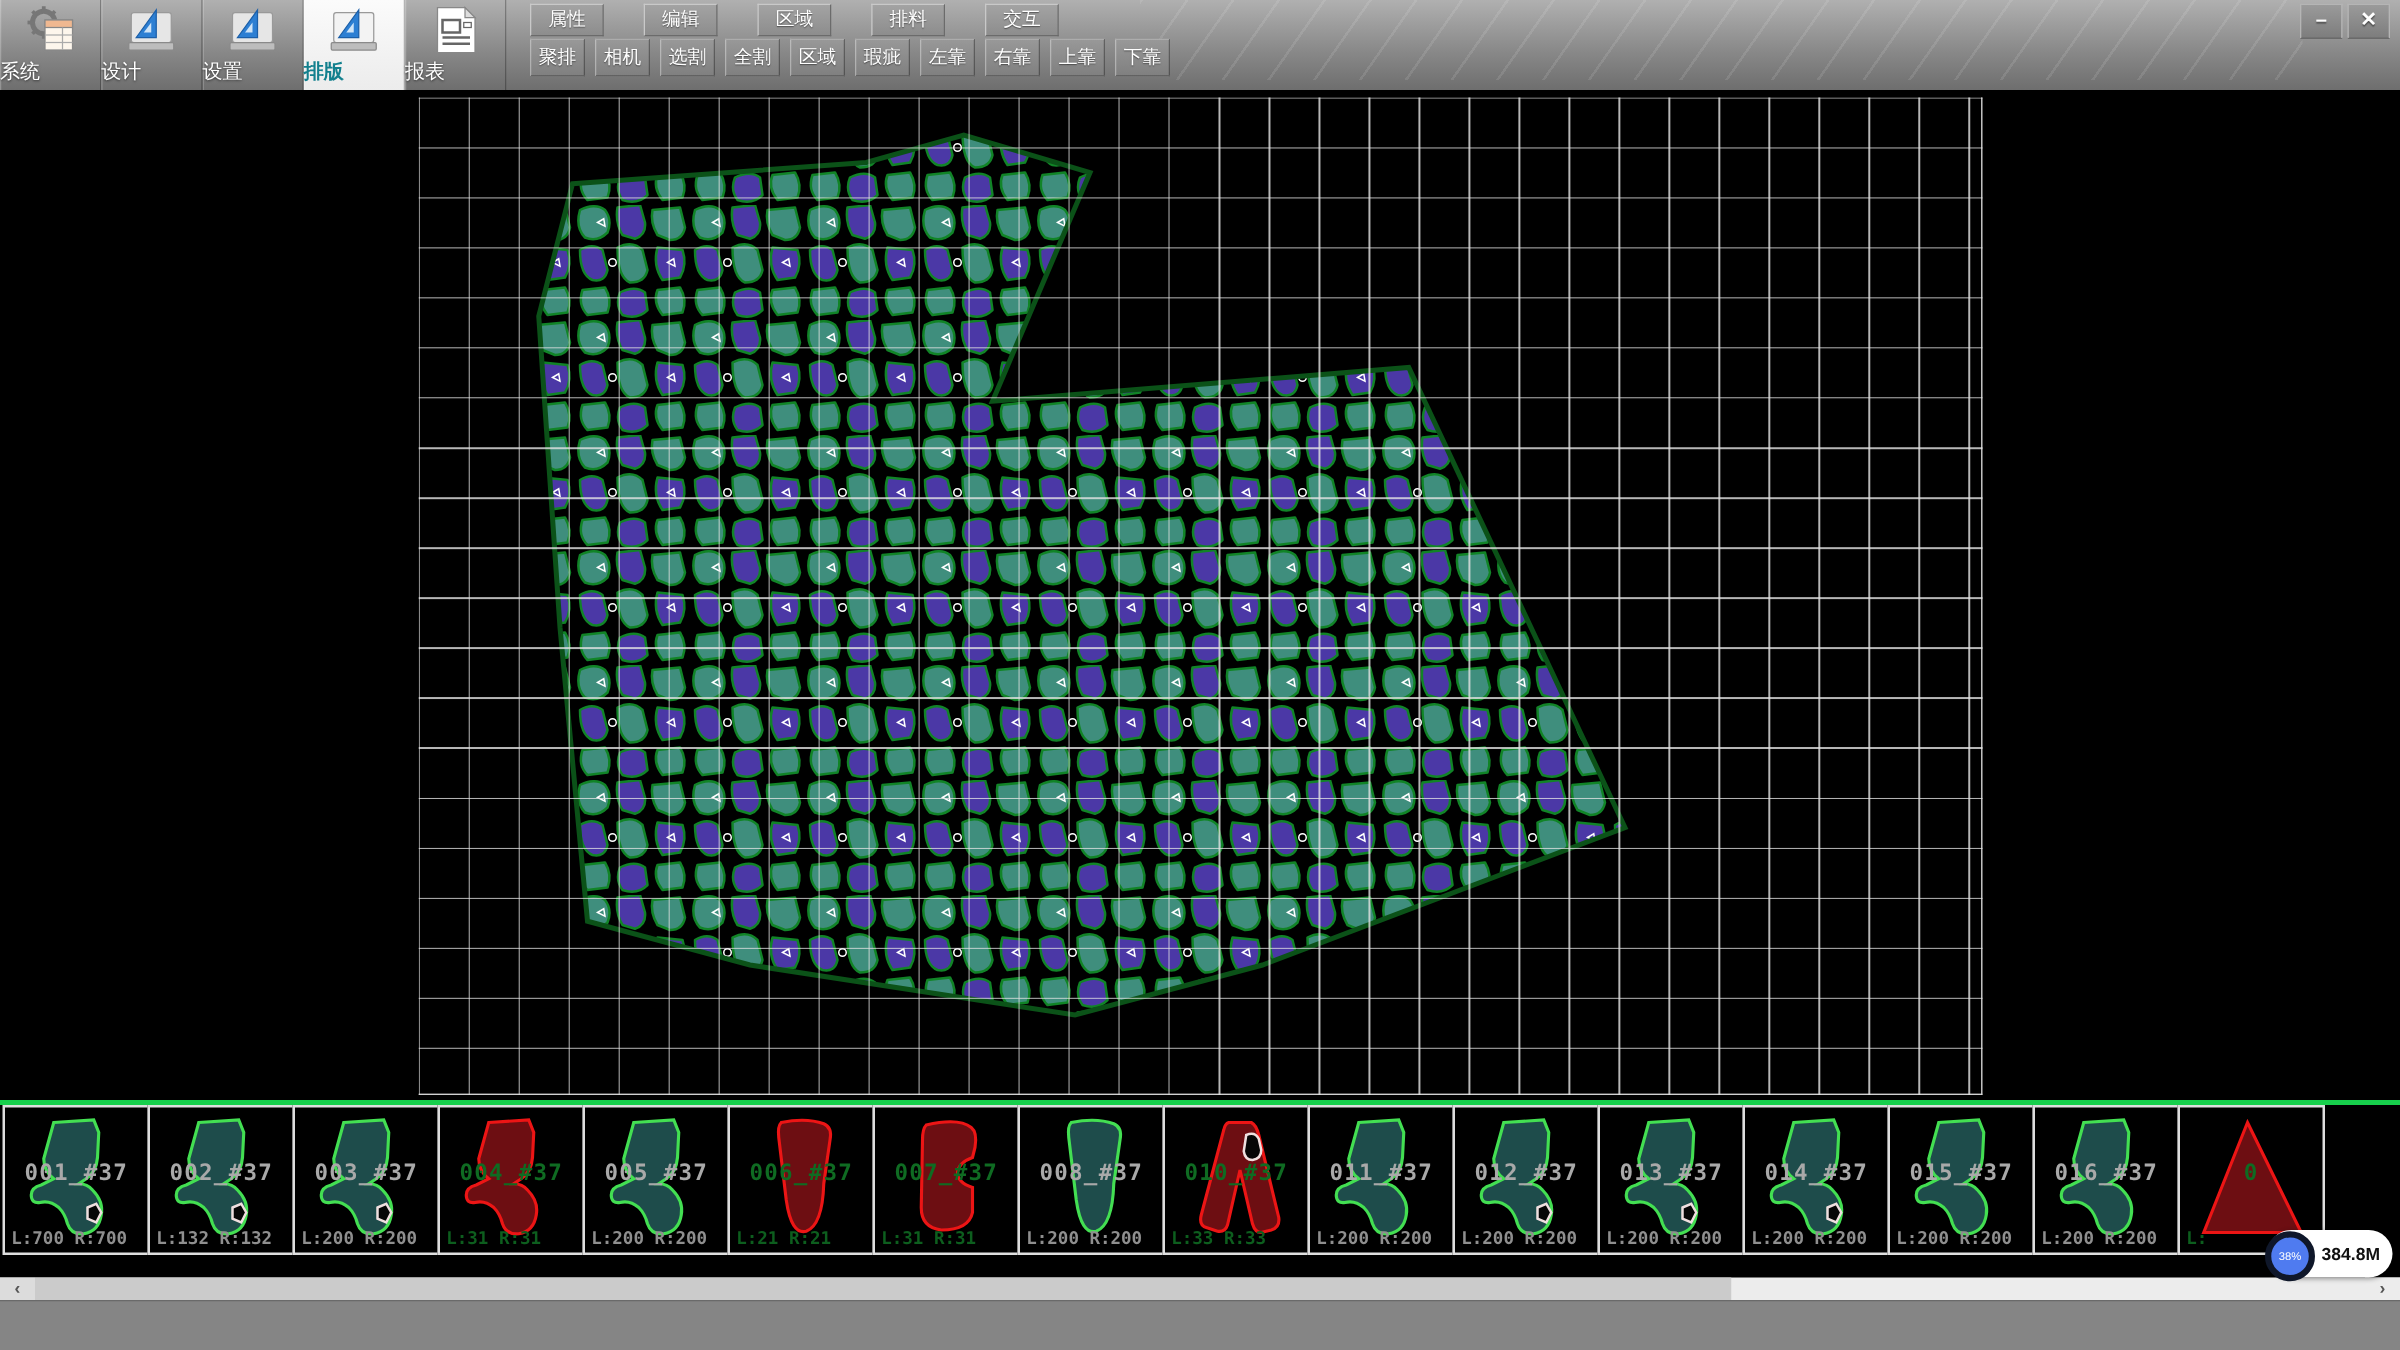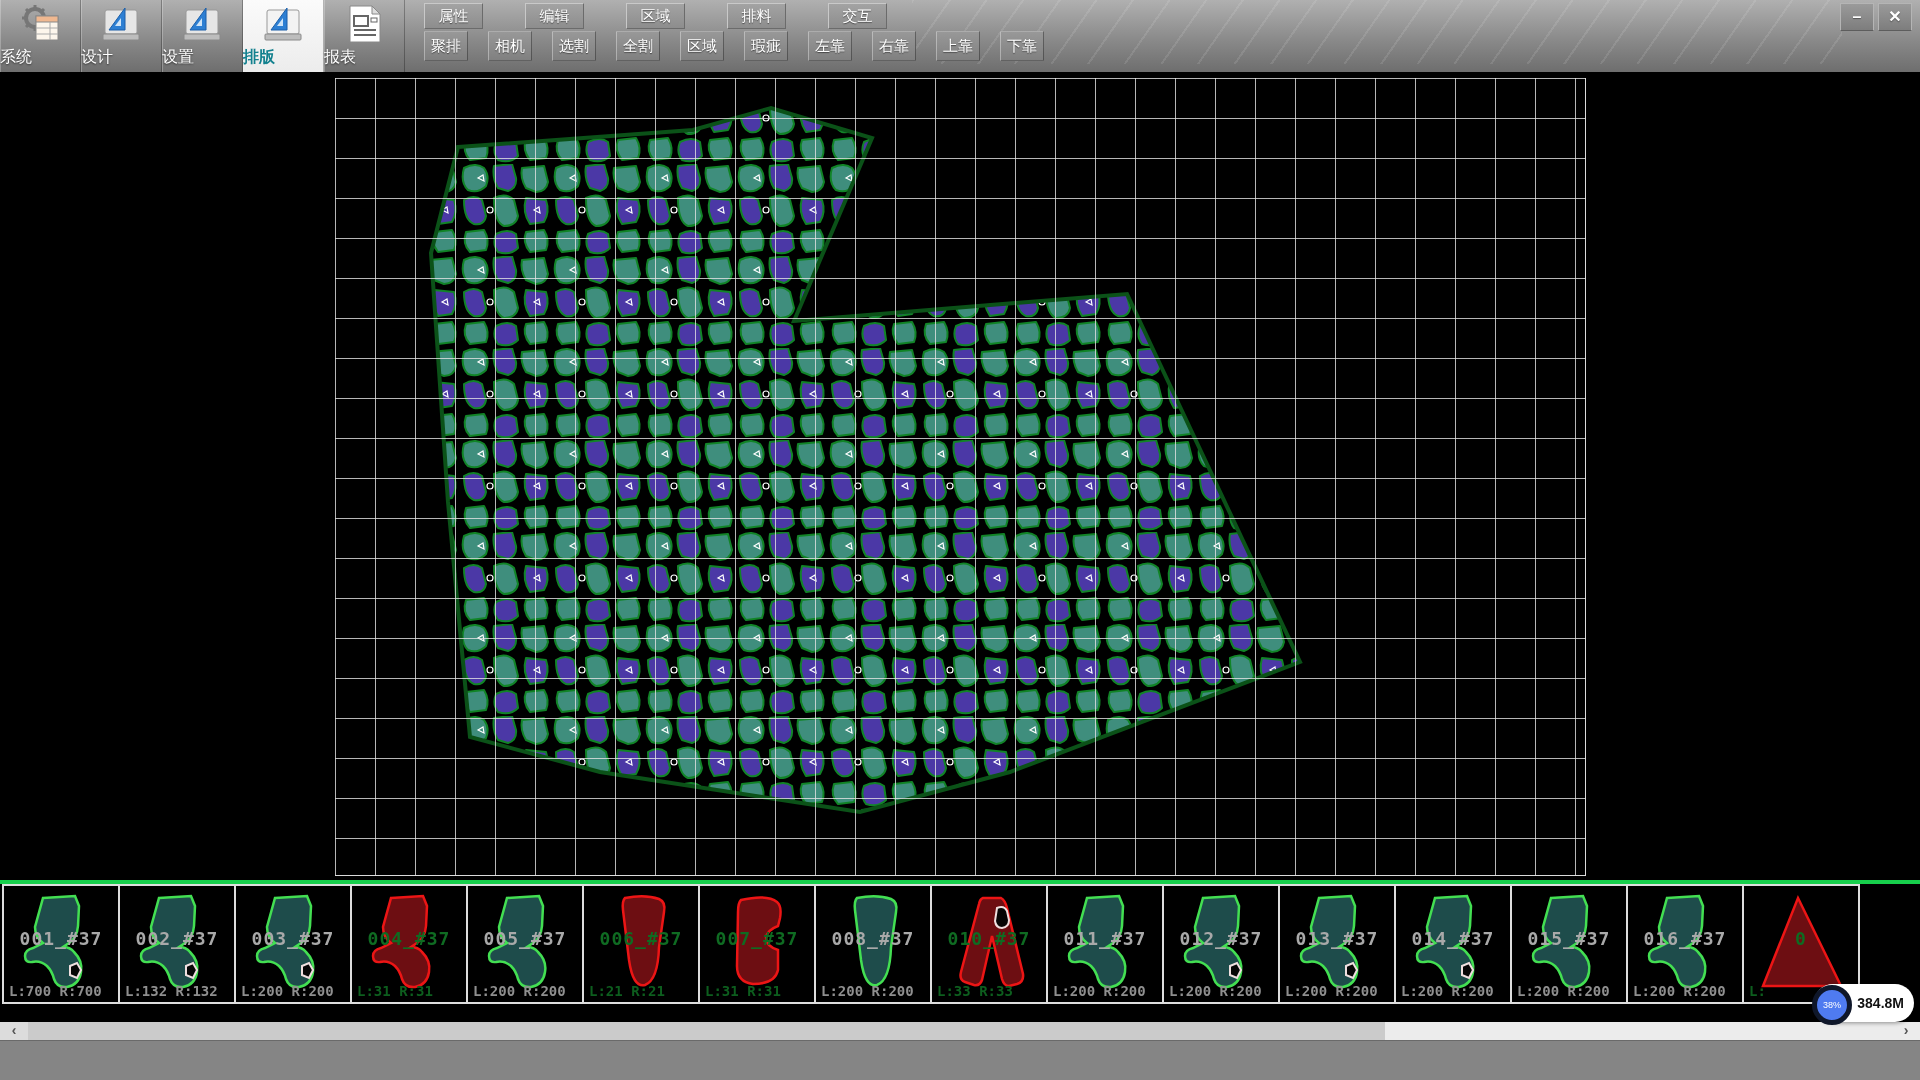--- a/index.html
+++ b/index.html
@@ -12,25 +12,25 @@
     background:repeating-linear-gradient(125deg,rgba(255,255,255,.10) 0 2px,transparent 2px 30px);}
   .bigbtns{position:absolute;left:0;top:0;height:72px;display:flex;}
   .bigbtn{width:80px;height:72px;position:relative;border-right:1px solid rgba(0,0,0,.28);
     box-shadow:inset 1px 0 0 rgba(255,255,255,.25);cursor:pointer;}
   .bigbtn .ic{position:absolute;left:50%;top:4px;transform:translateX(-50%);width:40px;height:40px;}
   .bigbtn .lbl{position:absolute;left:0;right:0;bottom:4px;text-align:left;font-size:16px;
     color:#fff;text-shadow:0 1px 2px rgba(0,0,0,.6);font-family:Liberation Serif, serif;}
   .bigbtn.active{background:linear-gradient(#fbfbfb,#ececec);}
   .bigbtn.active .lbl{color:#12808e;text-shadow:none;font-weight:bold;}
 
-  .menurow1{position:absolute;left:424px;top:3px;display:flex;gap:42px;}
+  .menurow1{position:absolute;left:424px;top:3px;display:flex;gap:32px;}
   .mbtn{width:57px;height:24px;line-height:24px;text-align:center;font-size:15px;color:#fff;
     background:linear-gradient(#a3a3a3,#8d8d8d);border:1px solid #c9c9c9;border-bottom-color:#6b6b6b;
     border-right-color:#6b6b6b;text-shadow:0 1px 1px rgba(0,0,0,.5);cursor:pointer;}
-  .menurow2{position:absolute;left:424px;top:31px;display:flex;gap:20px;}
+  .menurow2{position:absolute;left:424px;top:31px;display:flex;gap:8px;}
   .tbtn{width:42px;height:28px;line-height:28px;text-align:center;font-size:15px;color:#fff;
     background:linear-gradient(#989898,#808080);border:1px solid rgba(255,255,255,.35);
     border-bottom-color:rgba(0,0,0,.35);border-right-color:rgba(0,0,0,.35);
     text-shadow:0 1px 1px rgba(0,0,0,.5);cursor:pointer;}
 
   .winctrl{position:absolute;top:3px;right:8px;display:flex;gap:4px;}
   .wbtn{width:32px;height:26px;background:linear-gradient(#9a9a9a,#7d7d7d);border:1px solid #b5b5b5;
     border-bottom-color:#5d5d5d;color:#fff;font-size:16px;font-weight:bold;text-align:center;
     line-height:25px;cursor:pointer;text-shadow:0 1px 1px rgba(0,0,0,.4);}
 

